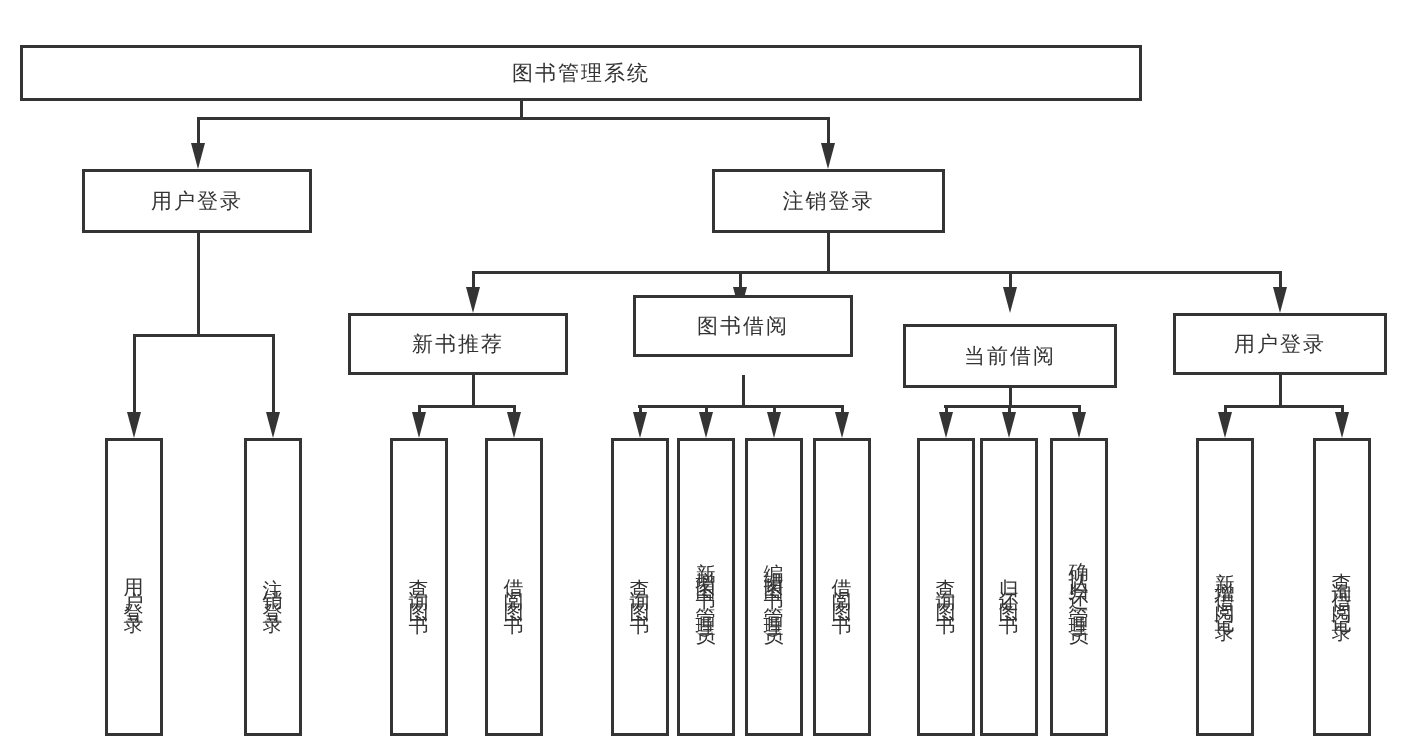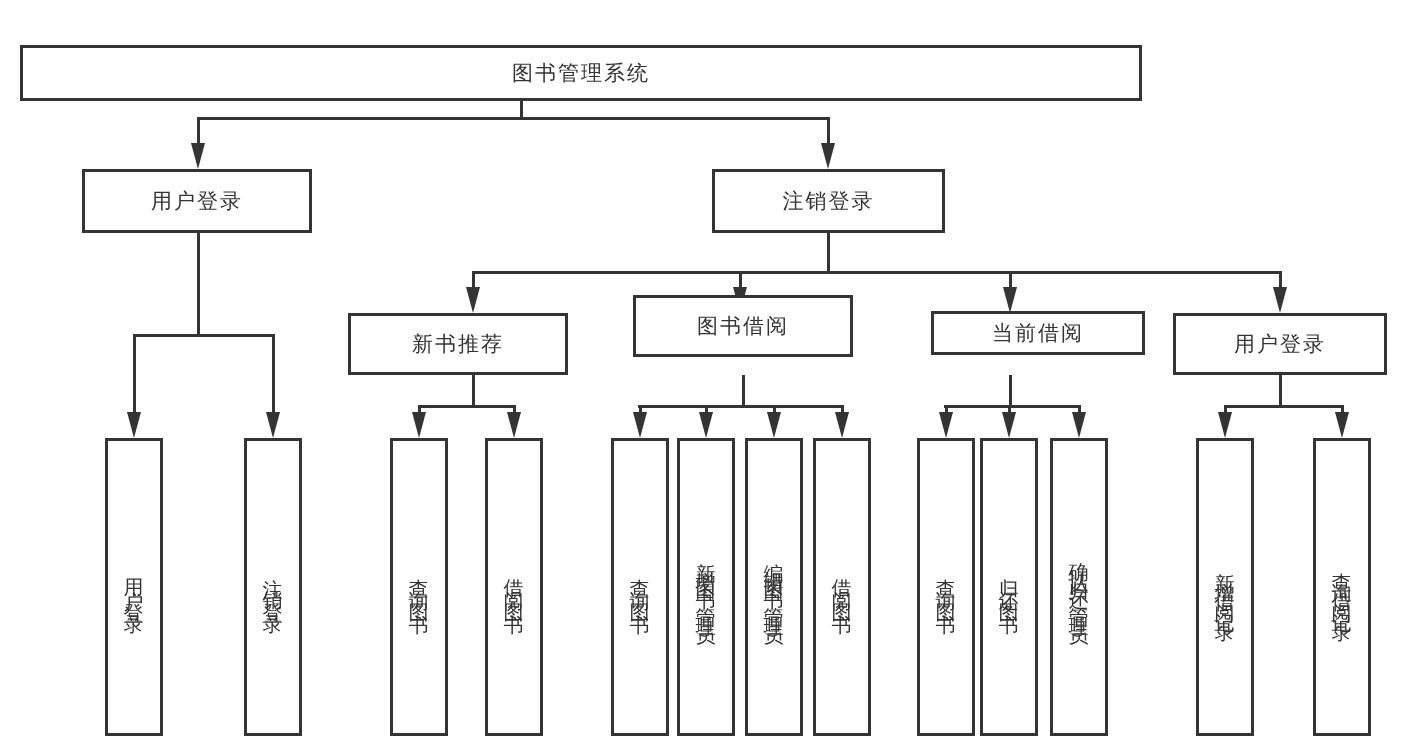--- a/index.html
+++ b/index.html
@@ -119,21 +119,21 @@
   <div class="node" style="left:712px;top:169px;width:233px;height:64px;">
     <span class="hlabel">注销登录</span>
   </div>
 
   <div class="node" style="left:348px;top:313px;width:220px;height:62px;">
     <span class="hlabel">新书推荐</span>
   </div>
   <div class="node" style="left:633px;top:295px;width:220px;height:62px;">
     <span class="hlabel">图书借阅</span>
   </div>
-  <div class="node" style="left:903px;top:311px;width:214px;height:44px;margin-left:28px;">
+  <div class="node" style="left:903px;top:324px;width:214px;height:64px;">
     <span class="hlabel">当前借阅</span>
   </div>
   <div class="node" style="left:1173px;top:313px;width:214px;height:62px;">
     <span class="hlabel">用户登录</span>
   </div>
 
   <div class="node" style="left:105px;top:438px;width:58px;height:298px;">
     <span class="vlabel">用户登录</span>
   </div>
   <div class="node" style="left:244px;top:438px;width:58px;height:298px;">

